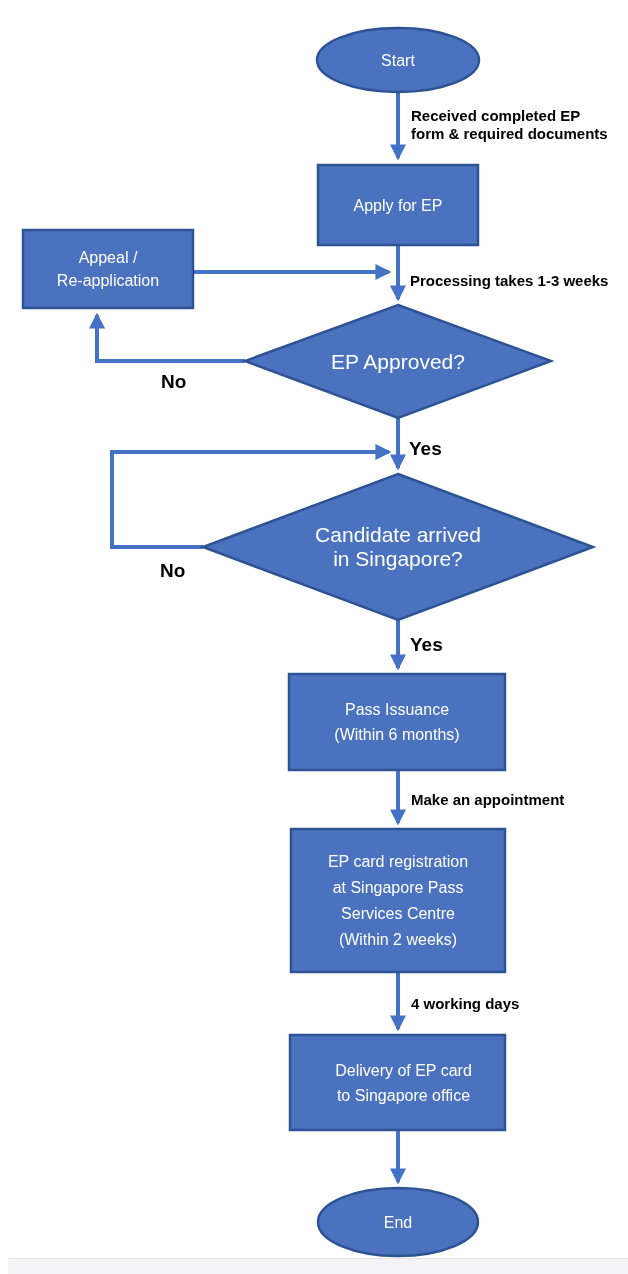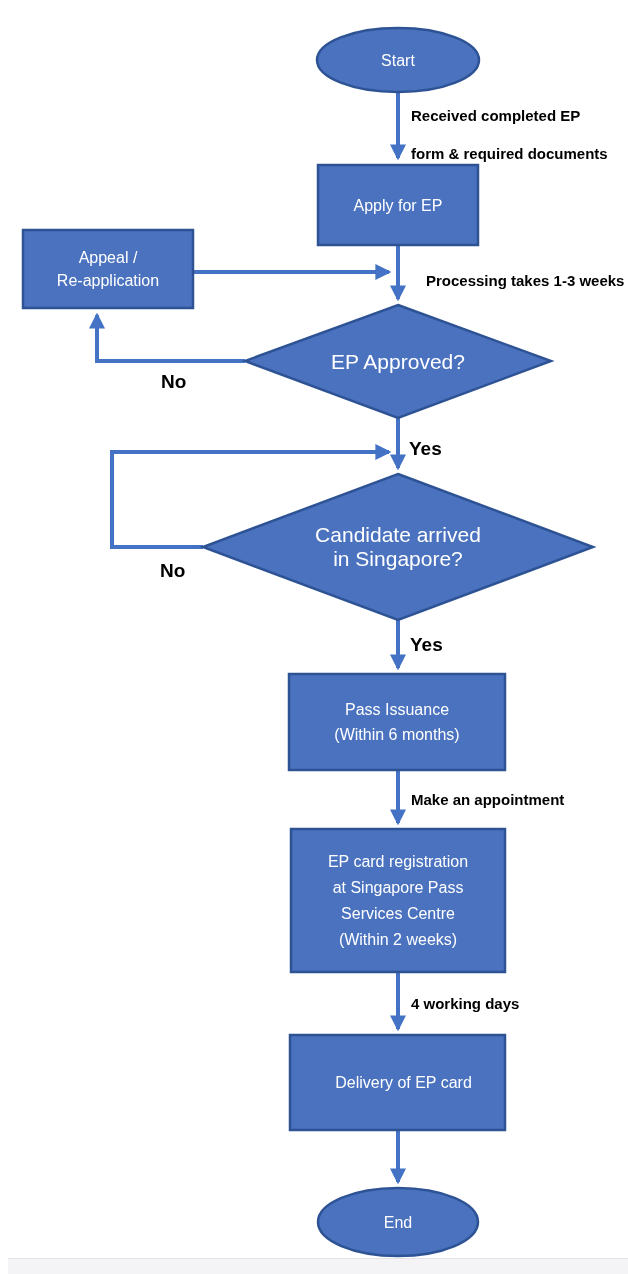--- a/index.html
+++ b/index.html
@@ -105,32 +105,33 @@
 
   <div class="shape-label" style="left:283px;top:829px;width:214px;height:143px;line-height:26px;">
     <span>EP card registration</span>
     <span>at Singapore Pass</span>
     <span>Services Centre</span>
     <span>(Within 2 weeks)</span>
   </div>
 
   <div class="shape-label" style="left:282px;top:1035px;width:215px;height:95px;padding-left:12px;">
     <span>Delivery of EP card</span>
+    <span>to Singapore office</span>
   </div>
 
   <div class="shape-label" style="left:310px;top:1188px;width:160px;height:68px;">
     <span>End</span>
   </div>
 
-  <div class="edge-label" style="left:403px;top:107px;gap:20px;">
+  <div class="edge-label" style="left:403px;top:107px;">
     <span>Received completed EP</span>
     <span>form &amp; required documents</span>
   </div>
 
-  <div class="edge-label" style="left:402px;top:272px;margin-left:16px;">
+  <div class="edge-label" style="left:402px;top:272px;">
     <span>Processing takes 1-3 weeks</span>
   </div>
 
   <div class="yn-label" style="left:153px;top:371px;">No</div>
 
   <div class="yn-label" style="left:401px;top:438px;">Yes</div>
 
   <div class="yn-label" style="left:152px;top:560px;">No</div>
 
   <div class="yn-label" style="left:402px;top:634px;">Yes</div>

